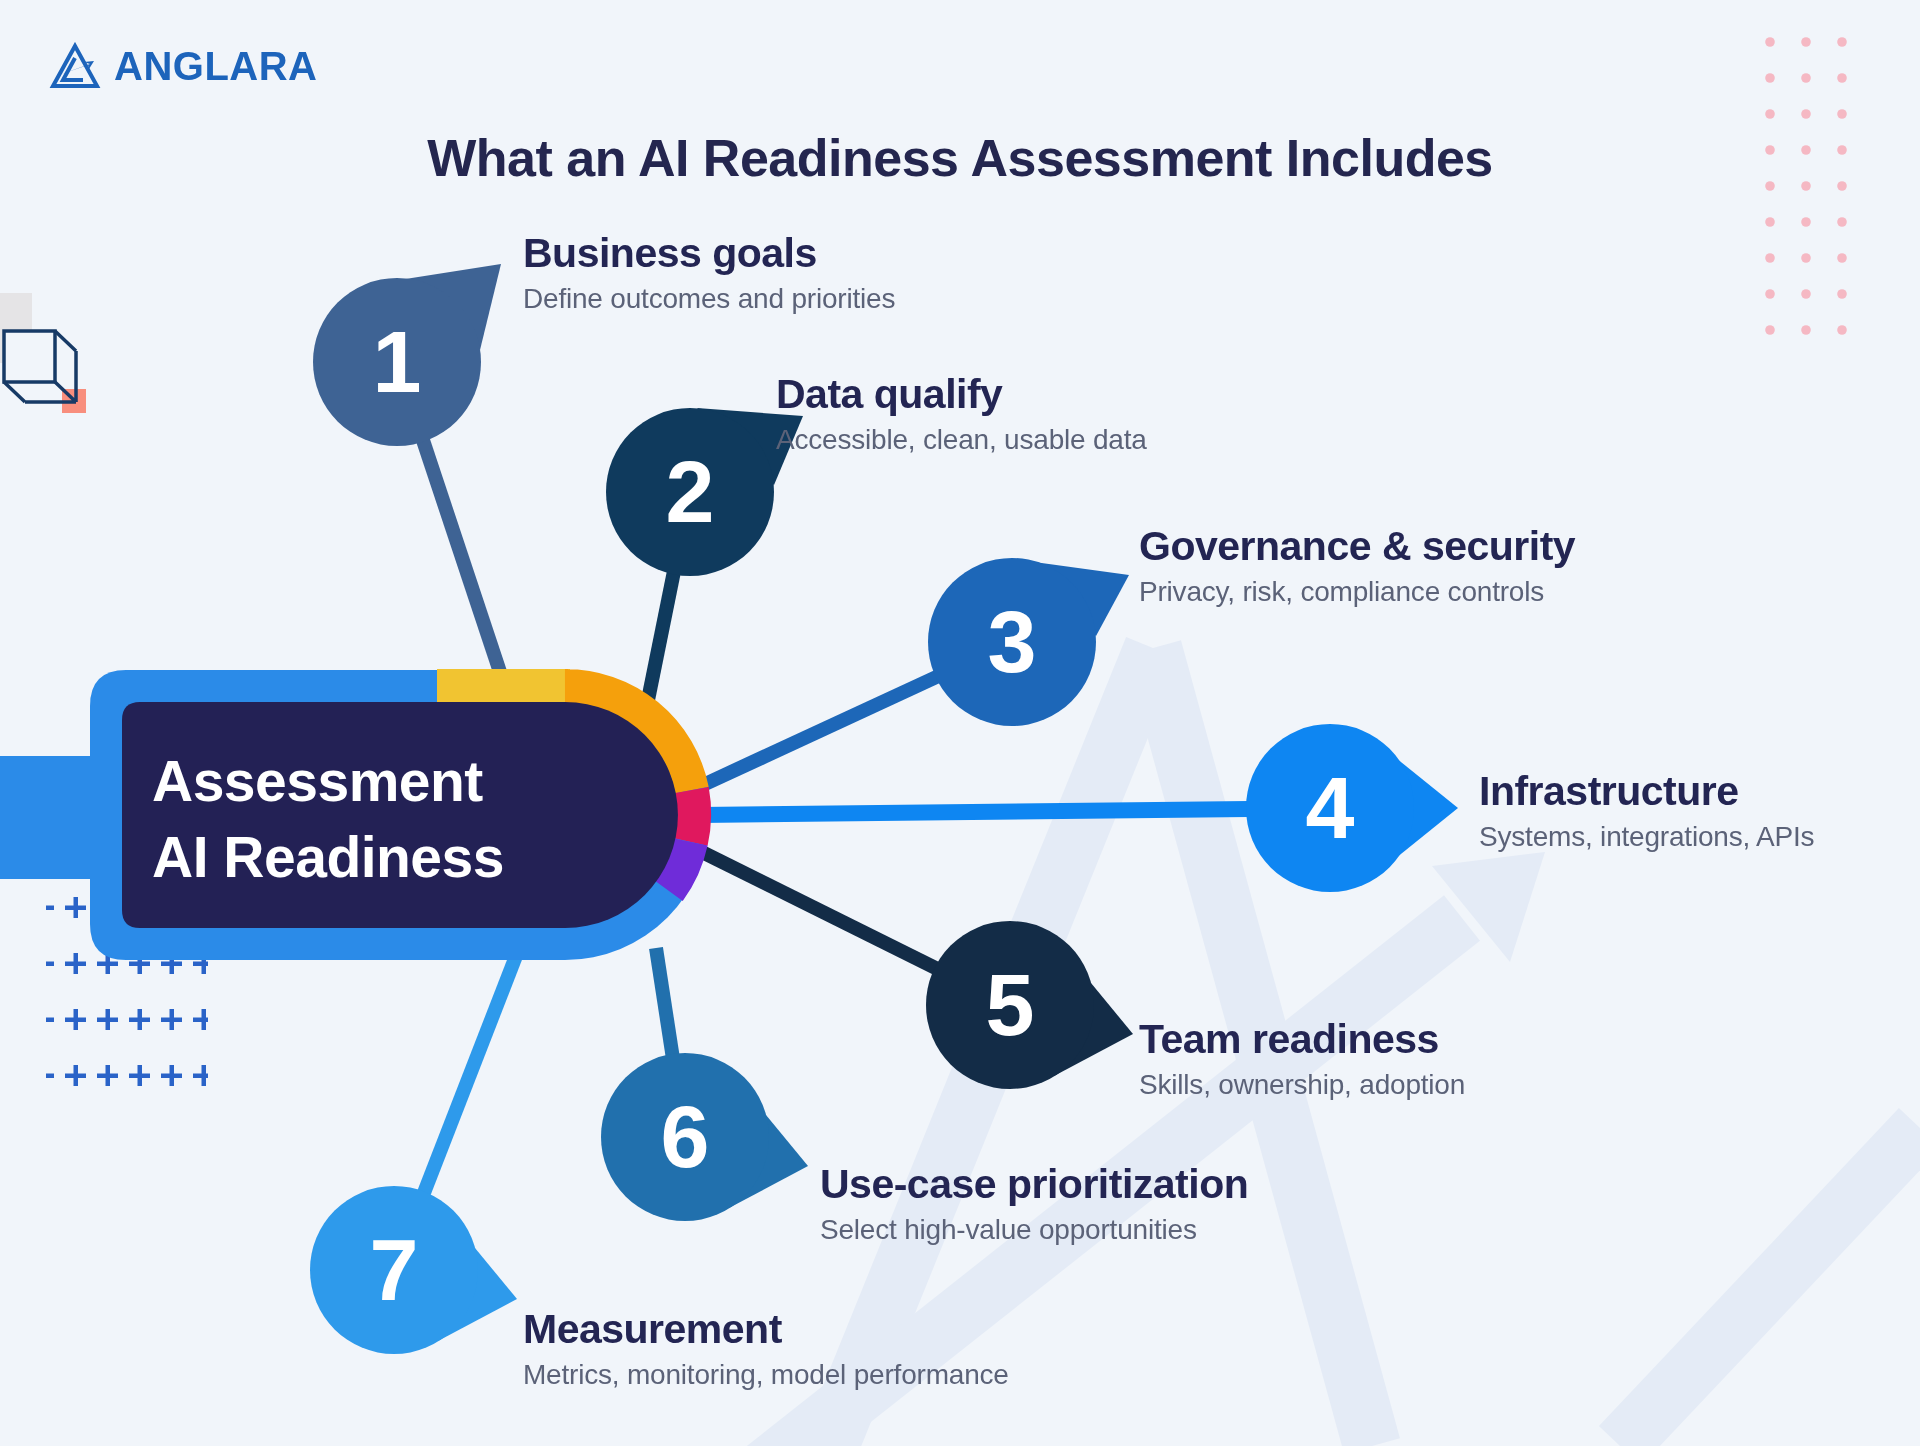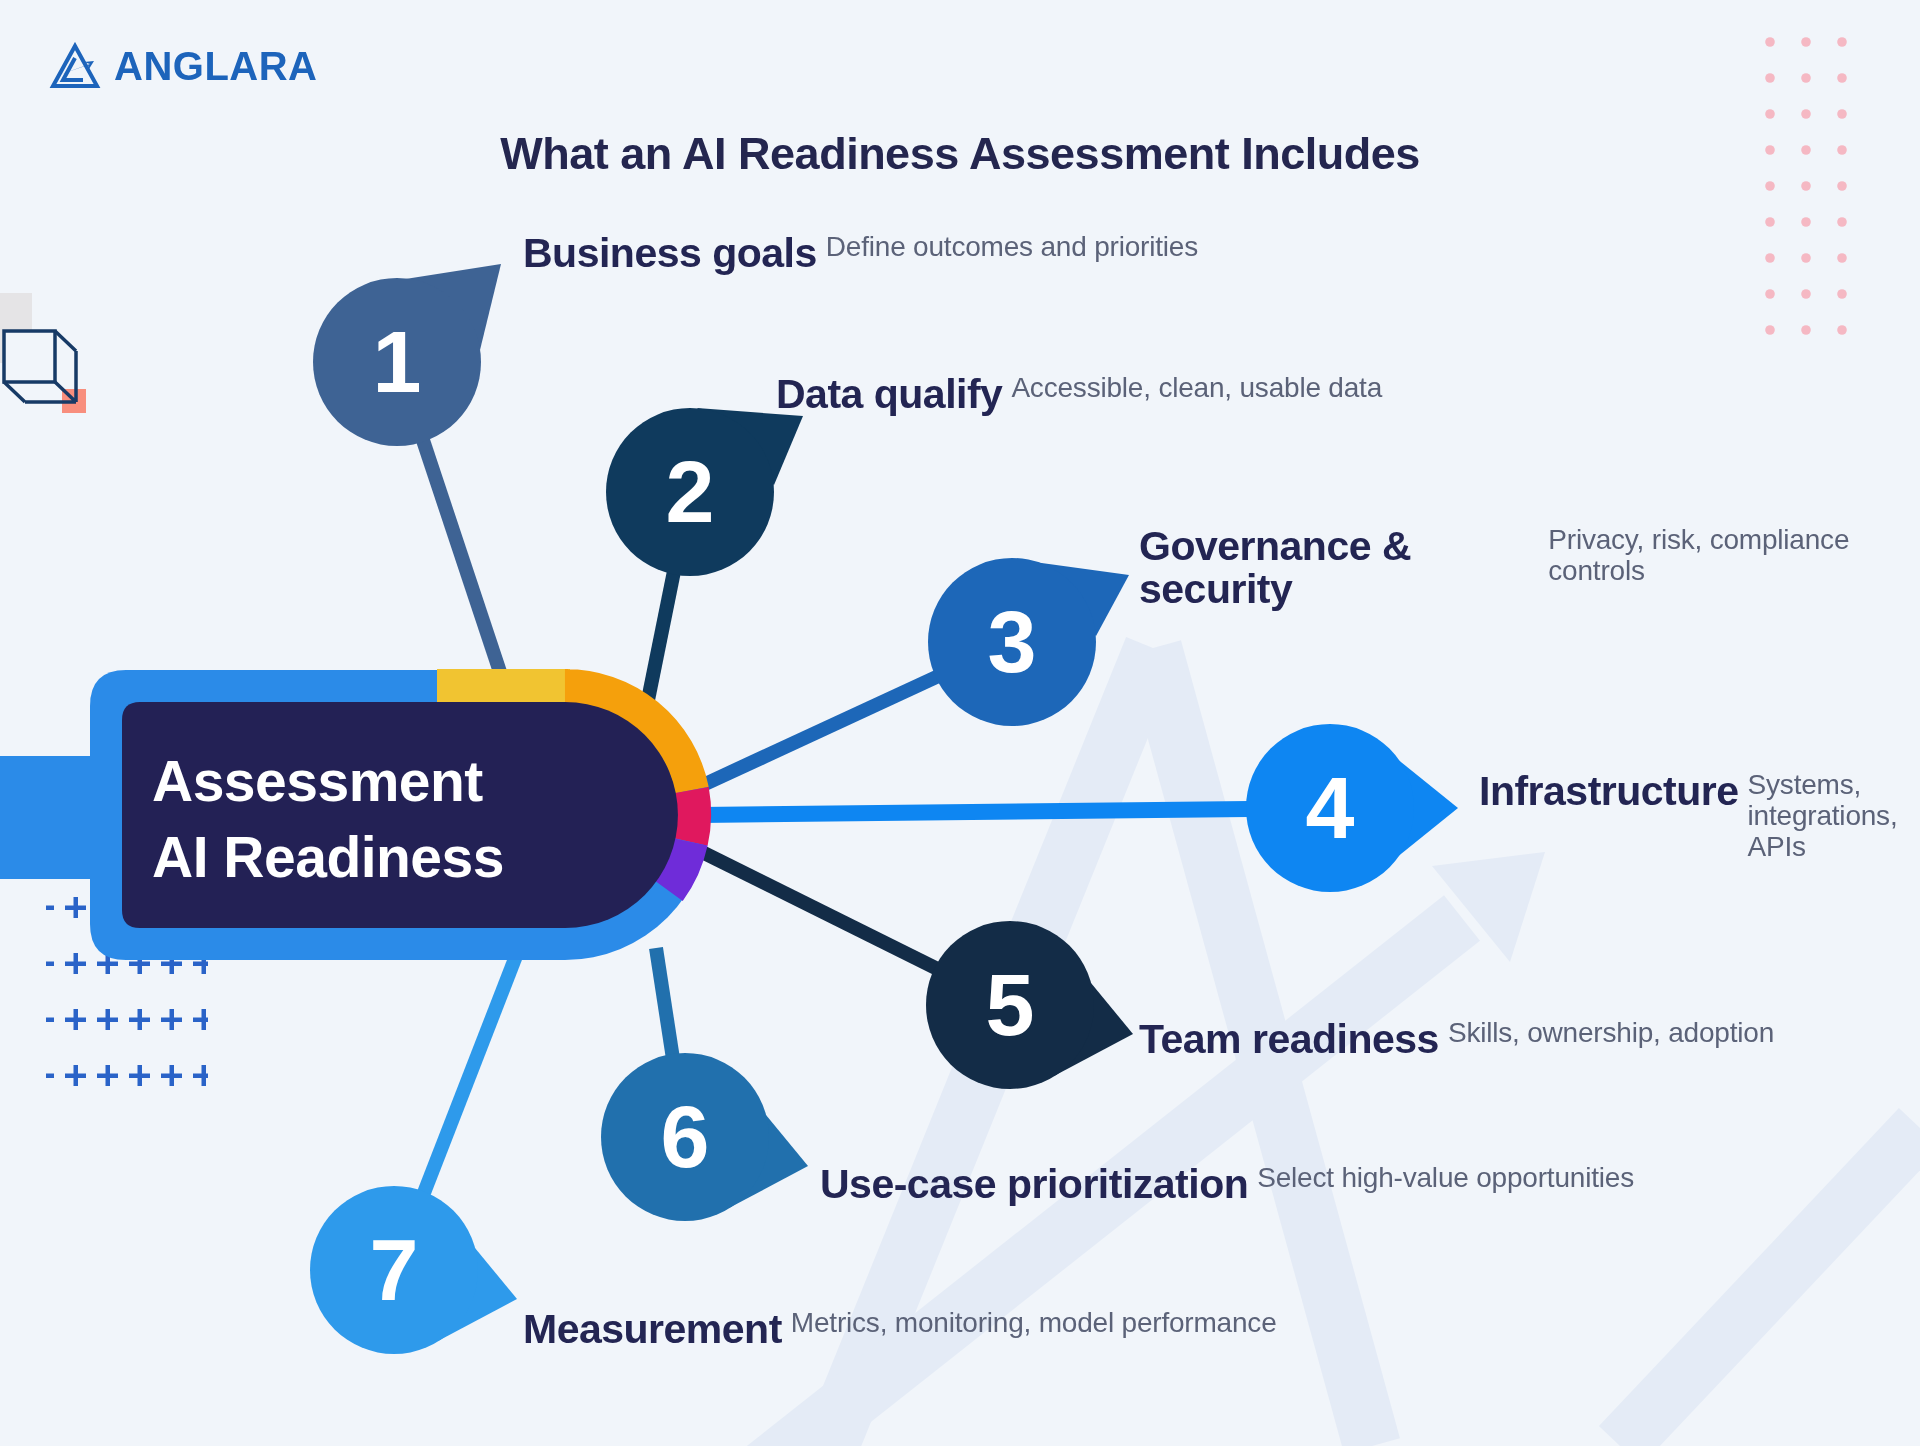--- a/index.html
+++ b/index.html
@@ -4,23 +4,23 @@
 <style>
   html,body{margin:0;padding:0;background:#F1F5FA;}
   .stage{position:relative;width:1920px;height:1446px;background:#F1F5FA;overflow:hidden;
          font-family:"Liberation Sans","DejaVu Sans",sans-serif;}
   .layer{position:absolute;left:0;top:0;width:1920px;height:1446px;}
   
   .brand{position:absolute;left:48px;top:42px;display:flex;align-items:center;gap:12px;}
   .brand-name{font-size:40px;font-weight:800;letter-spacing:.5px;color:#1D64BB;}
   
   .page-title{position:absolute;left:0;top:128px;width:1920px;text-align:center;
-              font-size:45px;font-weight:700;color:#24264F;letter-spacing:-.5px;}
+              font-size:52px;font-weight:700;color:#24264F;letter-spacing:-.5px;}
   
-  .label{position:absolute;display:flex;gap:9px;}
+  .label{position:absolute;display:flex;flex-direction:column;gap:9px;}
   .label h2{margin:0;font-size:41px;font-weight:700;color:#232553;letter-spacing:-.5px;line-height:1.05;}
   .label p{margin:0;font-size:28px;font-weight:400;color:#5B6278;letter-spacing:-.2px;line-height:1.1;}
   
   .num{position:absolute;width:168px;height:168px;display:flex;align-items:center;justify-content:center;
        font-size:88px;font-weight:700;color:#FFFFFF;}
   
   .node-text{position:absolute;left:152px;top:744px;width:520px;font-size:57px;line-height:1.33;
              font-weight:700;color:#FFFFFF;letter-spacing:-.5px;}
   .node-text span{display:block;}
 </style>

